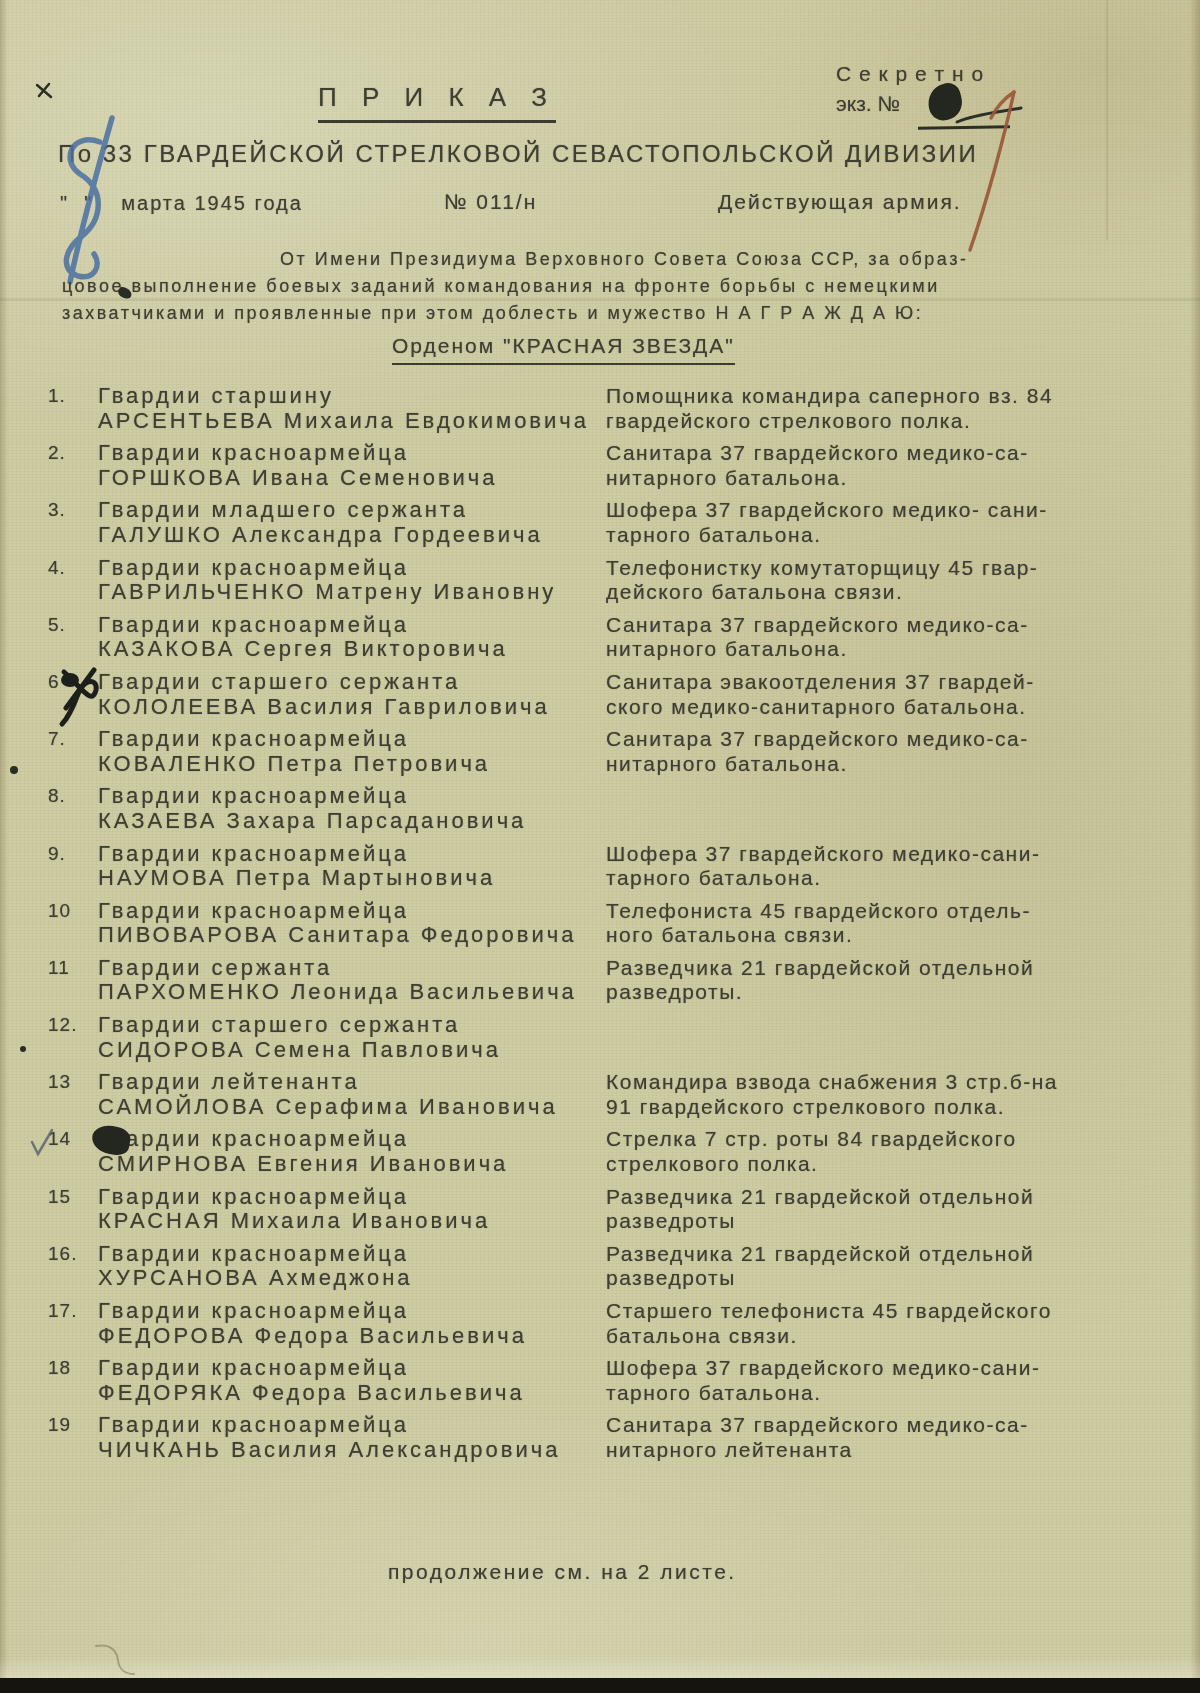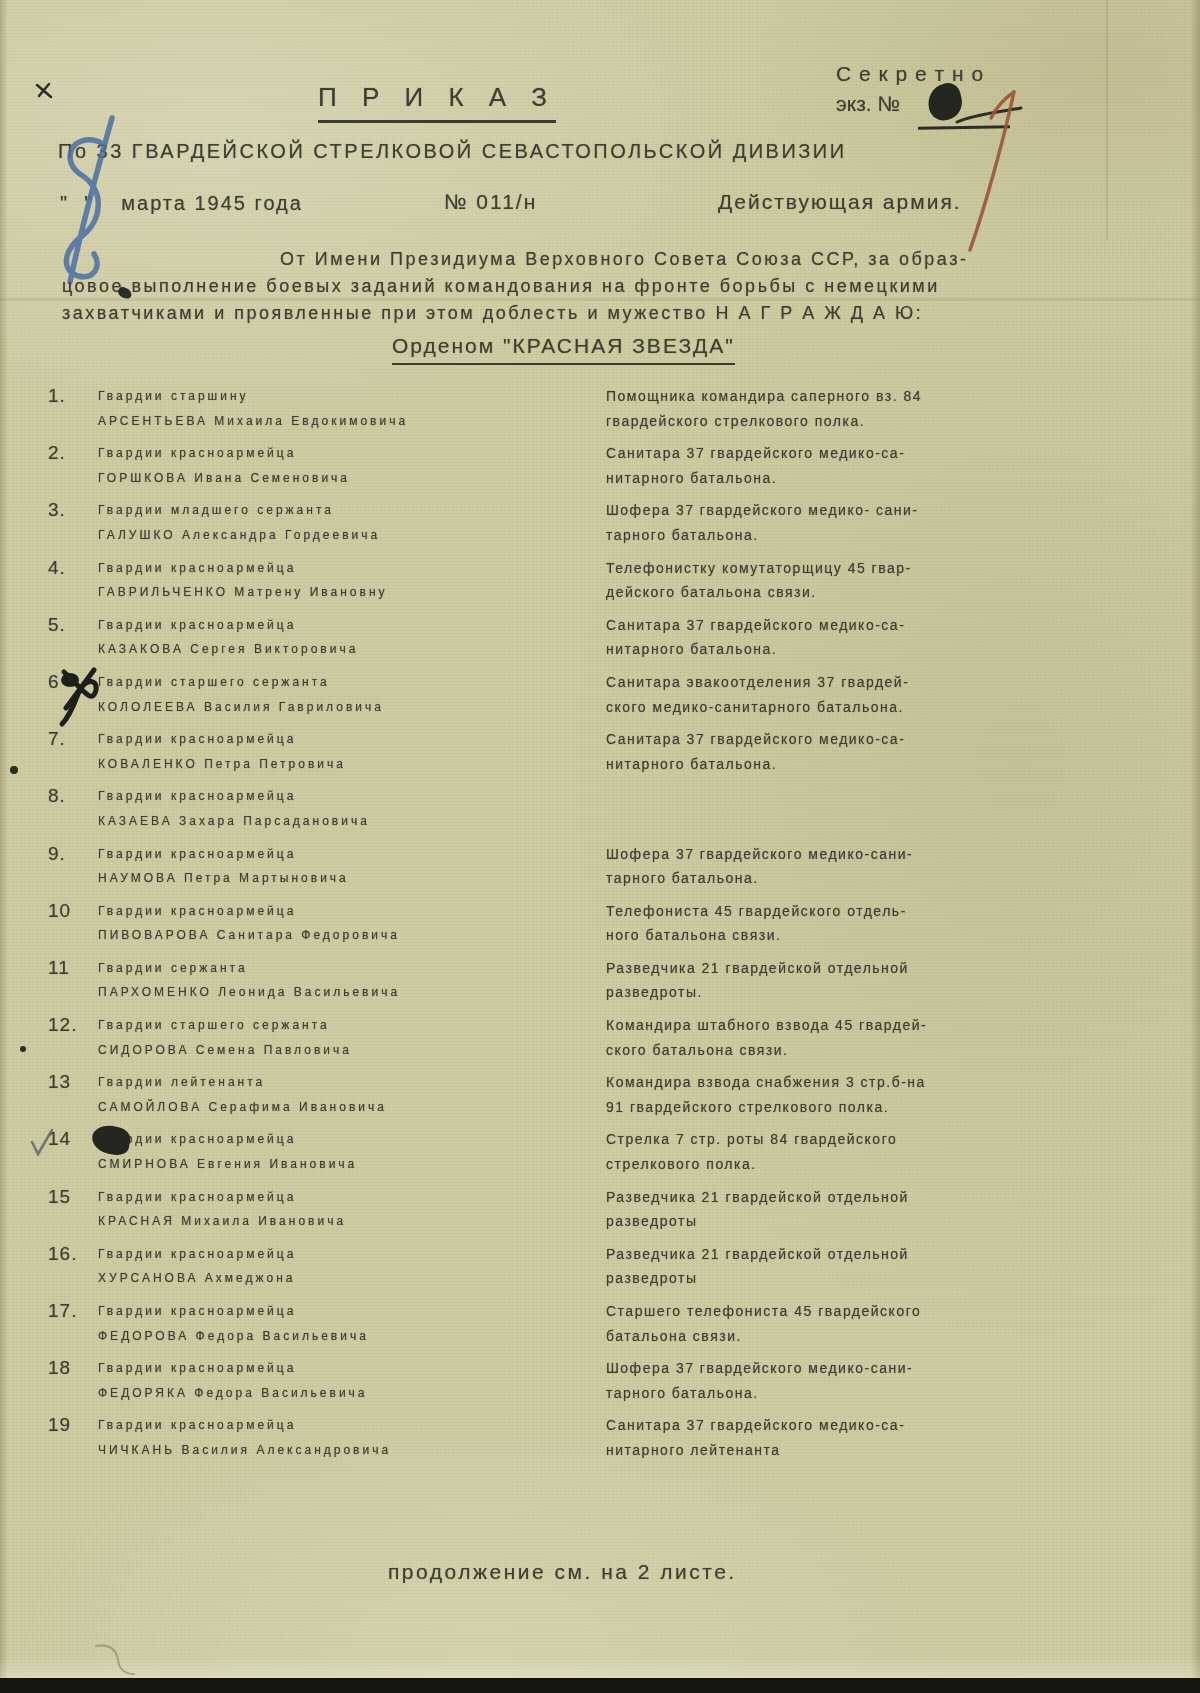--- a/index.html
+++ b/index.html
@@ -19,37 +19,37 @@
       repeating-linear-gradient(0deg, rgba(95,90,55,0.045) 0 1px, transparent 1px 3px),
       repeating-linear-gradient(90deg, rgba(95,90,55,0.035) 0 1px, transparent 1px 4px);
   }
   .typed{ text-shadow:0 0 1px rgba(55,52,40,0.55); }
   .abs{ position:absolute; }
 
   .classification{ left:836px; top:62px; font-size:21px; letter-spacing:1px; white-space:pre;}
   .copy-line{ left:836px; top:92px; font-size:21px; white-space:pre;}
   .copy-underline{ left:918px; top:126px; width:92px; height:3px; background:#2c2f27; transform:rotate(-1deg);}
   .title{ left:318px; top:82px; font-size:26px; letter-spacing:9px; border-bottom:3px solid #3c3b30; padding-bottom:7px; white-space:pre;}
-  .division{ left:58px; top:140px; font-size:20px; letter-spacing:2.5px; white-space:pre;}
+  .division{ left:58px; top:140px; font-size:24px; letter-spacing:2.5px; white-space:pre;}
   .date-line{ left:60px; top:192px; font-size:20px; letter-spacing:2px; white-space:pre;}
   .order-number{ left:444px; top:190px; font-size:21px; letter-spacing:2px; white-space:pre;}
   .army-note{ left:718px; top:190px; font-size:21px; letter-spacing:2px; white-space:pre;}
 
   .preamble{ left:62px; top:246px; width:1070px; font-size:18px; letter-spacing:2.5px; line-height:27px;}
   .preamble .ind{ padding-left:218px; }
 
   .award-heading{ left:392px; top:334px; font-size:21px; letter-spacing:2px; border-bottom:2.5px solid #3c3b30; padding-bottom:5px; white-space:pre;}
 
   .entries{ left:48px; top:384px; width:1140px; }
   .row{ display:flex; margin-bottom:8px; }
   .row .num{ width:50px; font-size:19px; letter-spacing:1px; line-height:24.6px; flex:none;}
   .row .left{ width:508px; flex:none; }
   .row .right{ flex:1; }
-  .row .left div{ font-size:12px; letter-spacing:3px; line-height:24.6px; white-space:nowrap;}
-  .row .right div{ font-size:14px; letter-spacing:1.5px; line-height:24.6px; white-space:nowrap;}
+  .row .left div{ font-size:22px; letter-spacing:3px; line-height:24.6px; white-space:nowrap;}
+  .row .right div{ font-size:21px; letter-spacing:1.5px; line-height:24.6px; white-space:nowrap;}
 
   .footer{ left:388px; top:1560px; font-size:21px; letter-spacing:2.5px; white-space:pre;text-align:right;}
 
   
   .edge-bottom{ left:0; bottom:0; width:1200px; height:15px; background:#15140f; }
   .edge-bottom-soft{ left:0; bottom:15px; width:1200px; height:22px;
      background:linear-gradient(0deg, rgba(250,250,240,0.30), rgba(250,250,240,0)); }
   .edge-right{ right:0; top:0; width:10px; height:1693px;
      background:linear-gradient(270deg, rgba(110,95,55,0.35), rgba(110,95,55,0)); }
   .edge-left{ left:0; top:0; width:8px; height:1693px;
@@ -232,24 +232,20 @@
         <div class="r2 typed">разведроты.</div>
       </div>
     </div>
 
     <div class="row">
       <div class="num typed">12.</div>
       <div class="left">
         <div class="l1 typed">Гвардии старшего сержанта</div>
         <div class="l2 typed">СИДОРОВА Семена Павловича</div>
       </div>
-      <div class="right">
-        <div class="r1 typed">Командира штабного взвода 45 гвардей-</div>
-        <div class="r2 typed">ского батальона связи.</div>
-      </div>
     </div>
 
     <div class="row">
       <div class="num typed">13</div>
       <div class="left">
         <div class="l1 typed">Гвардии лейтенанта</div>
         <div class="l2 typed">САМОЙЛОВА Серафима Ивановича</div>
       </div>
       <div class="right">
         <div class="r1 typed">Командира взвода снабжения 3 стр.б-на</div>

